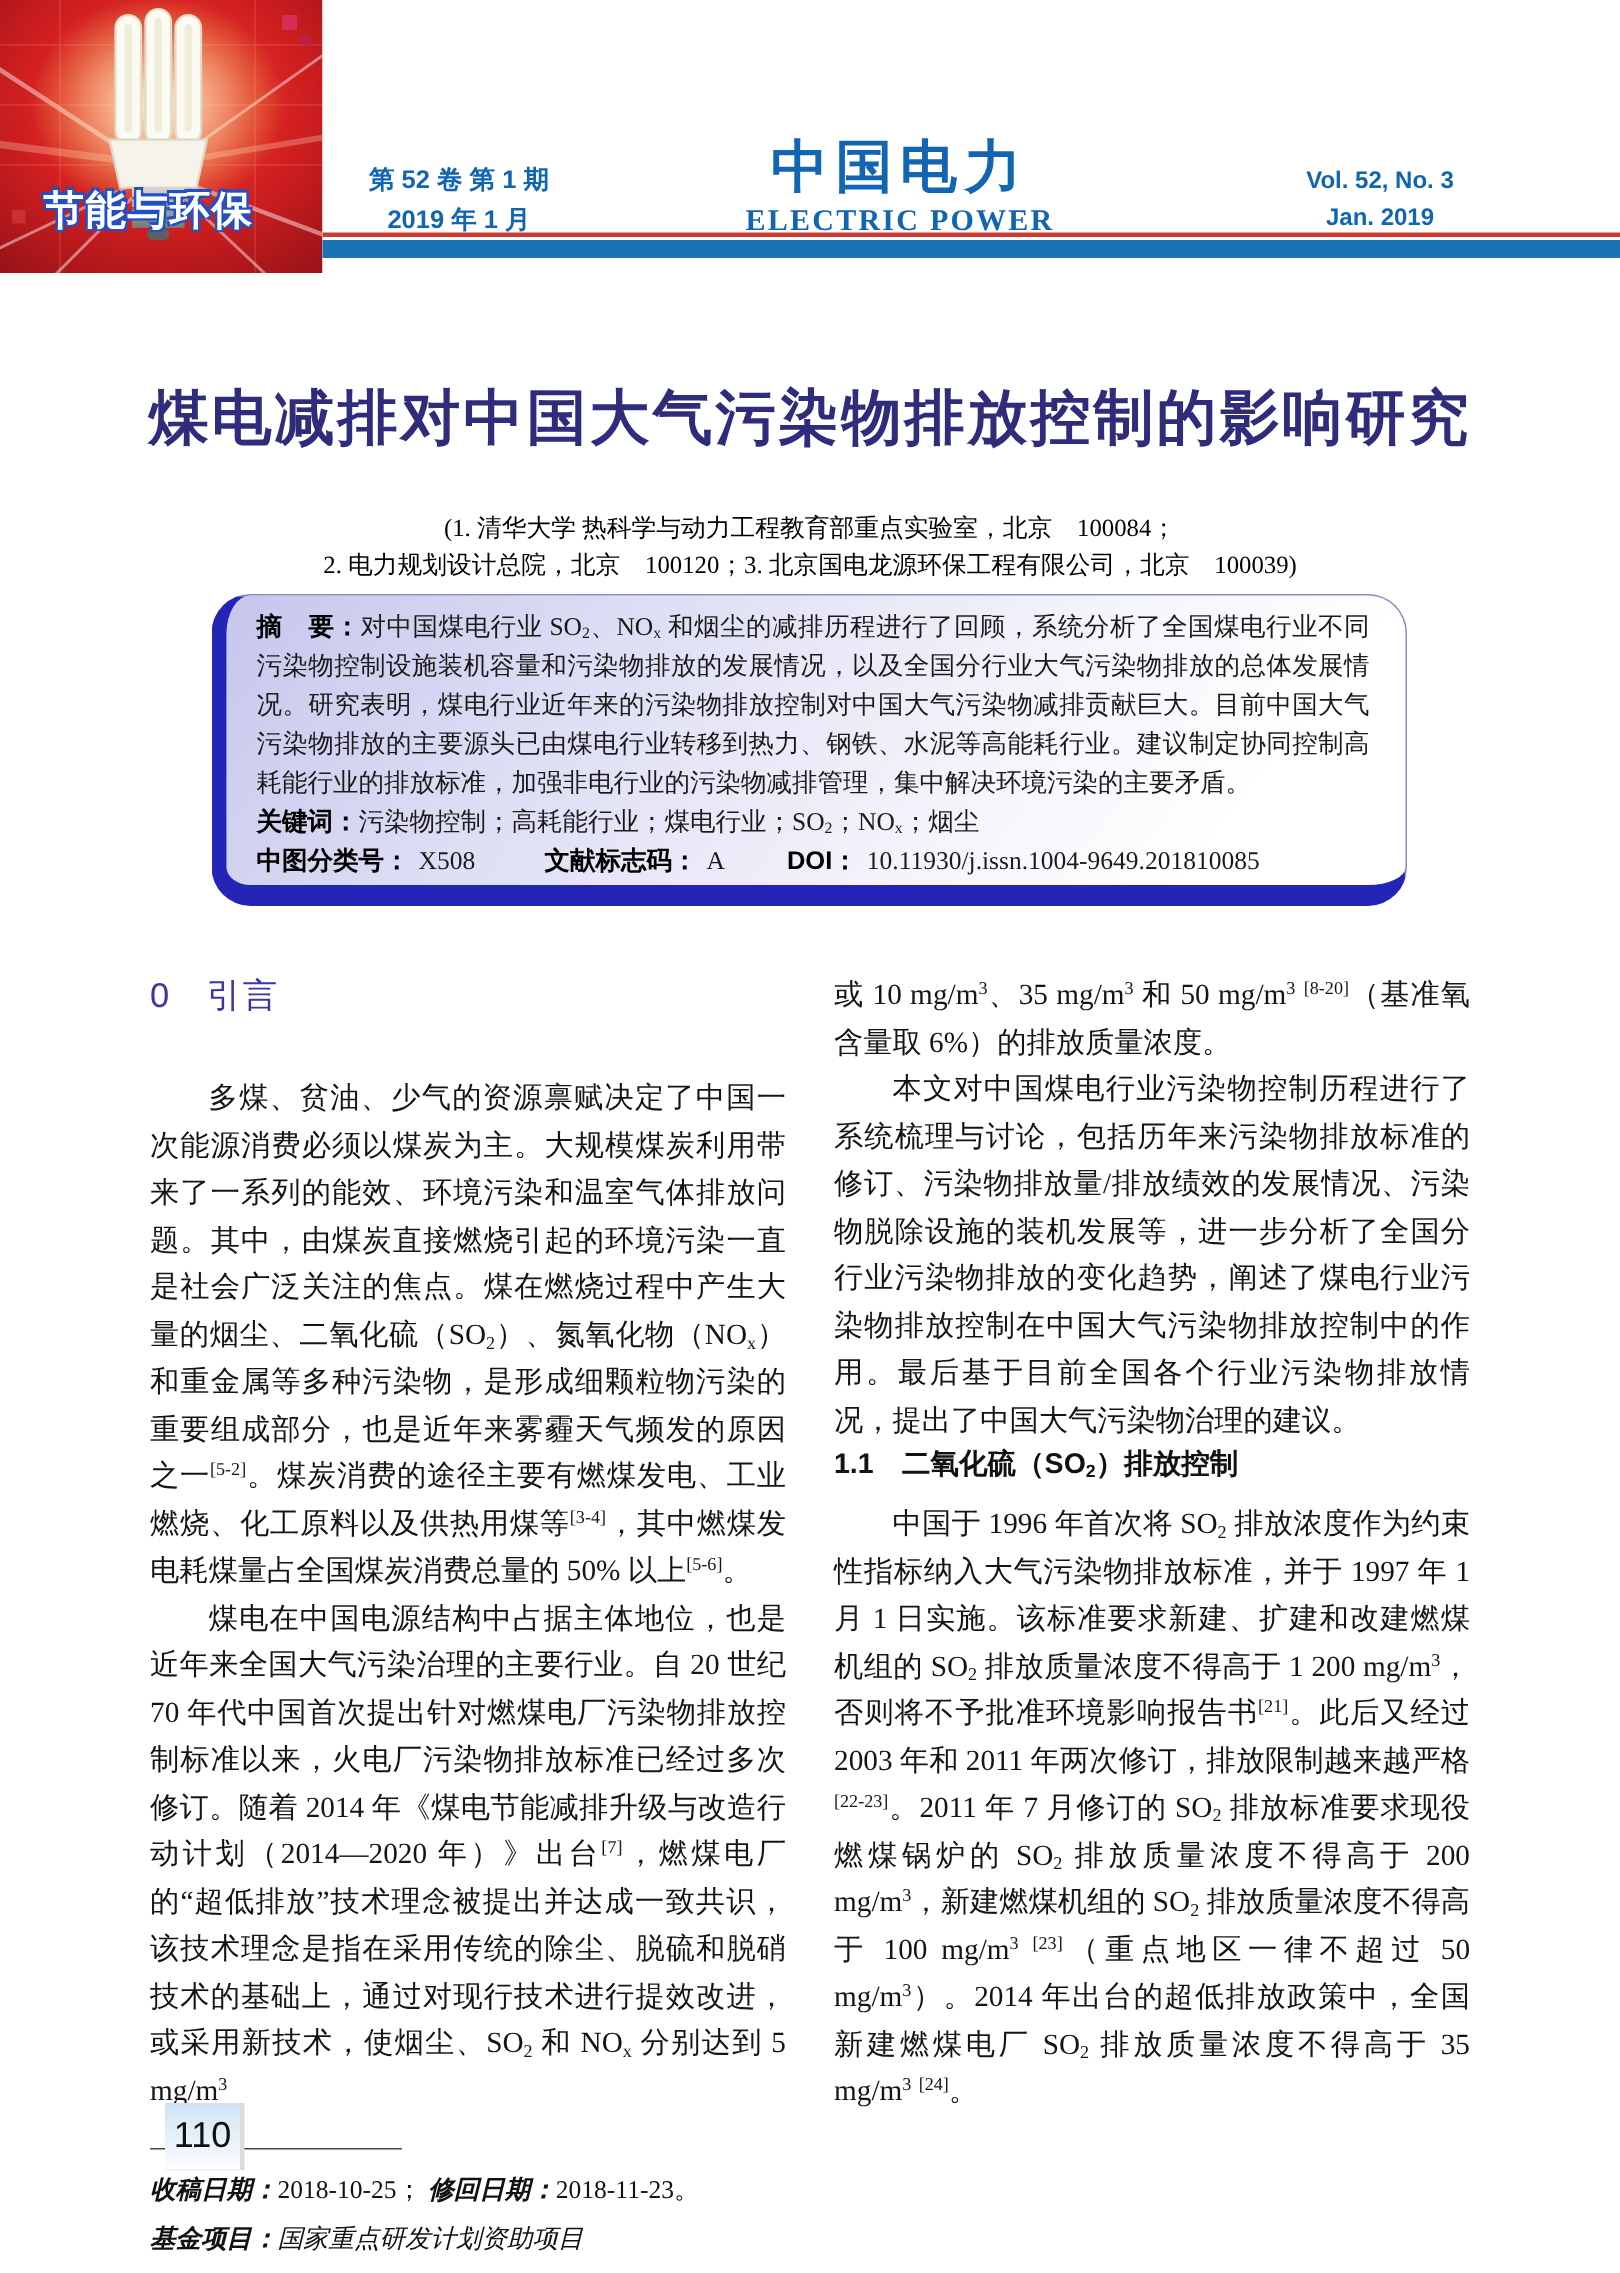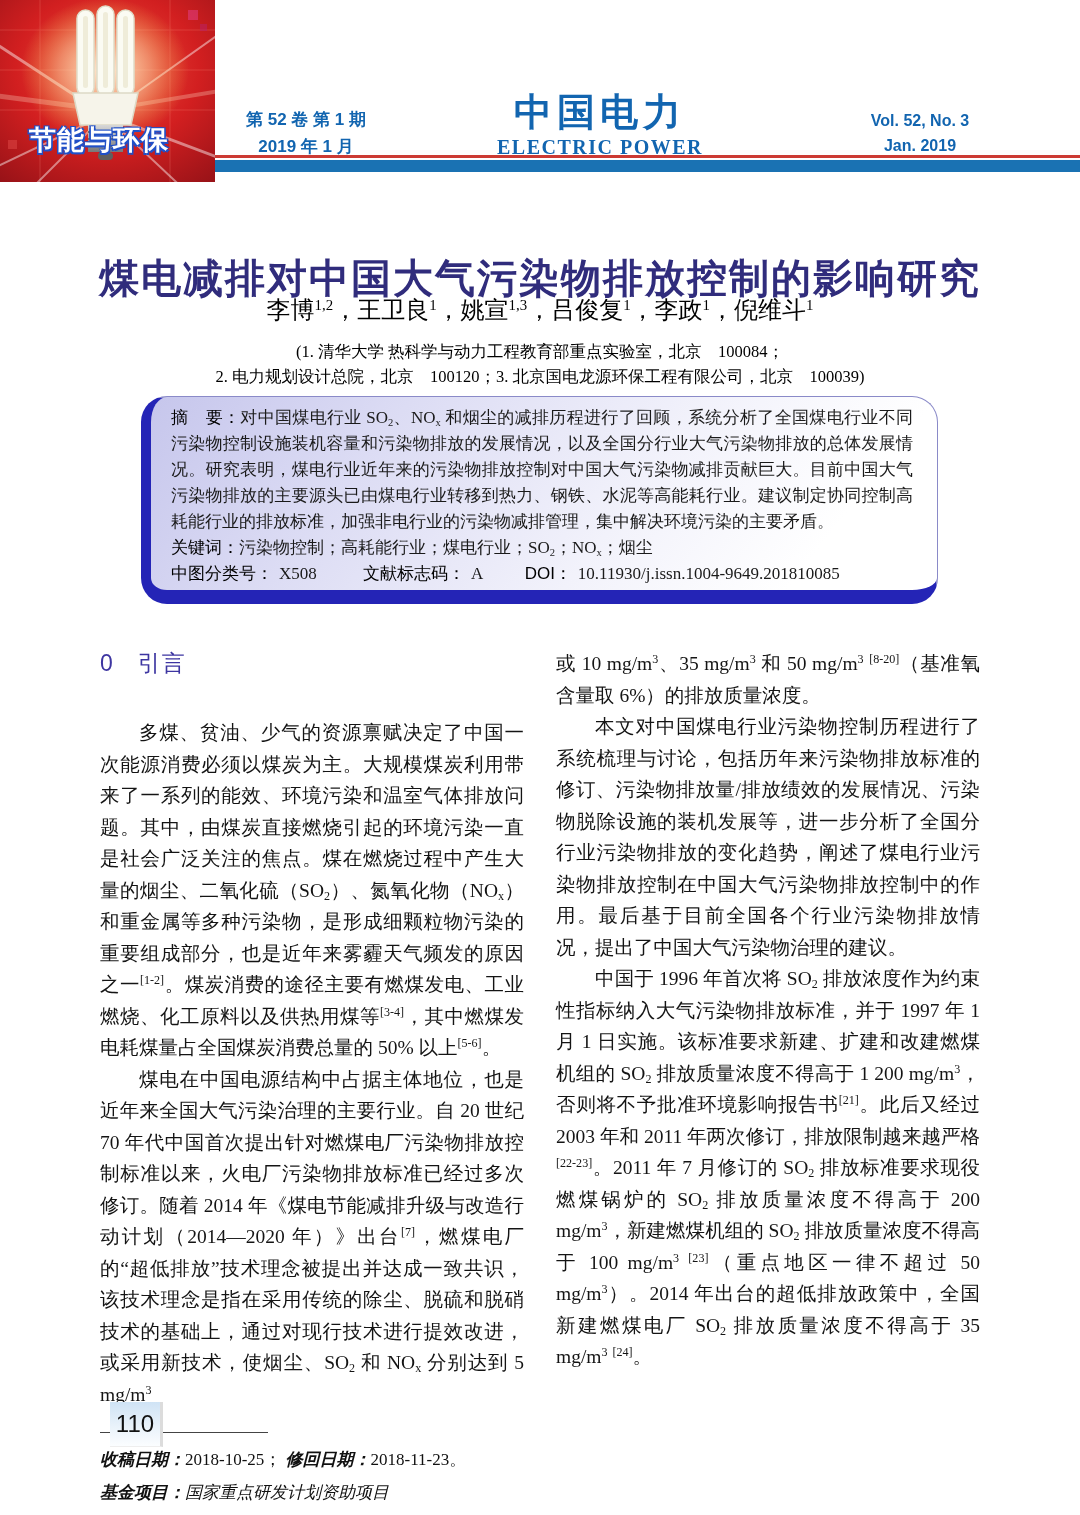--- a/index.html
+++ b/index.html
@@ -45,21 +45,21 @@
     position:absolute; left:141px; top:396px; width:797px; box-sizing:border-box;
     border:1px solid #8a8ac8;
     border-left:10px solid #2424b6;
     border-bottom:14px solid #2424b6;
     border-radius:26px;
     background:linear-gradient(128deg, #c6c6ec 0%, #dcdcf4 28%, #f2f2fb 60%, #ffffff 84%);
     padding:8px 24px 3px 20px;
     font-size:17px; line-height:26px; color:#1a1a1a;
   }
   .abstract p { margin:0; text-align:justify; }
-  .abs-label, .kw-label, .meta-label { font-family:"Liberation Sans", sans-serif; font-weight:normal; color:#000; }
+  .abs-label, .kw-label, .meta-label { font-family:"Liberation Sans", sans-serif; font-weight:bold; color:#000; }
   .abs-line { margin-top:5px; }
   .meta-gap1 { margin-left:42px;margin-top:28px; }
   .meta-gap2 { margin-left:38px; }
   .meta-val { margin-left:6px; }
 
   
   .col { position:absolute; top:648px; width:424px; }
   .col-left  { left:100px; }
   .col-right { left:556px; }
   .col p { margin:0; text-indent:2em; text-align:justify; font-size:19.5px; line-height:31.5px; color:#141414; }
@@ -177,53 +177,53 @@
     <div class="mast-title-en">ELECTRIC POWER</div>
   </div>
   <div class="mast issue-en">
     <div>Vol. 52, No. 3</div>
     <div>Jan. 2019</div>
   </div>
   <div class="rule-red"></div>
   <div class="rule-blue"></div>
 
   <h1 class="art-title">煤电减排对中国大气污染物排放控制的影响研究</h1>
-  <div class="authors">李博<sup>1,2</sup>，王卫良<sup>1</sup>，姚宣<sup>1,3</sup>，吕俊复<sup>1</sup>，李政<sup>1</sup>，倪维斗<sup>1</sup></div>
   <div class="affil affil1">(1. 清华大学 热科学与动力工程教育部重点实验室，北京　100084；</div>
   <div class="affil affil2">2. 电力规划设计总院，北京　100120；3. 北京国电龙源环保工程有限公司，北京　100039)</div>
 
   <div class="abstract">
     <p><span class="abs-label">摘　要：</span><span>对中国煤电行业 SO<sub>2</sub>、NO<sub>x</sub> 和烟尘的减排历程进行了回顾，系统分析了全国煤电行业不同污染物控制设施装机容量和污染物排放的发展情况，以及全国分行业大气污染物排放的总体发展情况。研究表明，煤电行业近年来的污染物排放控制对中国大气污染物减排贡献巨大。目前中国大气污染物排放的主要源头已由煤电行业转移到热力、钢铁、水泥等高能耗行业。建议制定协同控制高耗能行业的排放标准，加强非电行业的污染物减排管理，集中解决环境污染的主要矛盾。</span></p>
     <p class="abs-line"><span class="kw-label">关键词：</span><span>污染物控制；高耗能行业；煤电行业；SO<sub>2</sub>；NO<sub>x</sub>；烟尘</span></p>
     <p class="abs-line">
       <span class="meta-label">中图分类号：</span><span class="meta-val">X508</span>
       <span class="meta-label meta-gap1">文献标志码：</span><span class="meta-val">A</span>
       <span class="meta-label meta-gap2">DOI：</span><span class="meta-val">10.11930/j.issn.1004-9649.201810085</span>
     </p>
   </div>
 
   <div class="col col-left">
     <h2 class="sec">0　引言</h2>
-    <p>多煤、贫油、少气的资源禀赋决定了中国一次能源消费必须以煤炭为主。大规模煤炭利用带来了一系列的能效、环境污染和温室气体排放问题。其中，由煤炭直接燃烧引起的环境污染一直是社会广泛关注的焦点。煤在燃烧过程中产生大量的烟尘、二氧化硫（SO<sub>2</sub>）、氮氧化物（NO<sub>x</sub>）和重金属等多种污染物，是形成细颗粒物污染的重要组成部分，也是近年来雾霾天气频发的原因之一<sup>[1-2]</sup>。煤炭消费的途径主要有燃煤发电、工业燃烧、化工原料以及供热用煤等<sup>[3-4]</sup>，其中燃煤发电耗煤量占全国煤炭消费总量的 50% 以上<sup>[5-6]</sup>。</p>
+    <p>多煤、贫油、少气的资源禀赋决定了中国一次能源消费必须以煤炭为主。大规模煤炭利用带来了一系列的能效、环境污染和温室气体排放问题。其中，由煤炭直接燃烧引起的环境污染一直是社会广泛关注的焦点。煤在燃烧过程中产生大量的烟尘、二氧化硫（SO<sub>2</sub>）、氮氧化物（NO<sub>x</sub>）和重金属等多种污染物，是形成细颗粒物污染的重要组成部分，也是近年来雾霾天气频发的原因之一<sup>[5-2]</sup>。煤炭消费的途径主要有燃煤发电、工业燃烧、化工原料以及供热用煤等<sup>[3-4]</sup>，其中燃煤发电耗煤量占全国煤炭消费总量的 50% 以上<sup>[5-6]</sup>。</p>
     <p>煤电在中国电源结构中占据主体地位，也是近年来全国大气污染治理的主要行业。自 20 世纪 70 年代中国首次提出针对燃煤电厂污染物排放控制标准以来，火电厂污染物排放标准已经过多次修订。随着 2014 年《煤电节能减排升级与改造行动计划（2014—2020 年）》出台<sup>[7]</sup>，燃煤电厂的“超低排放”技术理念被提出并达成一致共识，该技术理念是指在采用传统的除尘、脱硫和脱硝技术的基础上，通过对现行技术进行提效改进，或采用新技术，使烟尘、SO<sub>2</sub> 和 NO<sub>x</sub> 分别达到 5 mg/m<sup>3</sup></p>
     <div class="footnote">
       <div class="footnote-rule"></div>
       <div>
         <span class="fn-label">收稿日期：</span><span class="fn-val">2018-10-25；</span>
         <span class="fn-label">修回日期：</span><span class="fn-val">2018-11-23。</span>
       </div>
       <div>
         <span class="fn-label">基金项目：</span><span class="fn-fund-val">国家重点研发计划资助项目 (2016YFB0600205)。</span>
       </div>
     </div>
   </div>
 
   <div class="col col-right">
     <p class="noindent">或 10 mg/m<sup>3</sup>、35 mg/m<sup>3</sup> 和 50 mg/m<sup>3</sup> <sup>[8-20]</sup>（基准氧含量取 6%）的排放质量浓度。</p>
     <p>本文对中国煤电行业污染物控制历程进行了系统梳理与讨论，包括历年来污染物排放标准的修订、污染物排放量/排放绩效的发展情况、污染物脱除设施的装机发展等，进一步分析了全国分行业污染物排放的变化趋势，阐述了煤电行业污染物排放控制在中国大气污染物排放控制中的作用。最后基于目前全国各个行业污染物排放情况，提出了中国大气污染物治理的建议。</p>
+    <h3 class="subsec">1.1　二氧化硫（SO<sub>2</sub>）排放控制</h3>
     <p>中国于 1996 年首次将 SO<sub>2</sub> 排放浓度作为约束性指标纳入大气污染物排放标准，并于 1997 年 1 月 1 日实施。该标准要求新建、扩建和改建燃煤机组的 SO<sub>2</sub> 排放质量浓度不得高于 1 200 mg/m<sup>3</sup>，否则将不予批准环境影响报告书<sup>[21]</sup>。此后又经过 2003 年和 2011 年两次修订，排放限制越来越严格<sup>[22-23]</sup>。2011 年 7 月修订的 SO<sub>2</sub> 排放标准要求现役燃煤锅炉的 SO<sub>2</sub> 排放质量浓度不得高于 200 mg/m<sup>3</sup>，新建燃煤机组的 SO<sub>2</sub> 排放质量浓度不得高于 100 mg/m<sup>3</sup> <sup>[23]</sup>（重点地区一律不超过 50 mg/m<sup>3</sup>）。2014 年出台的超低排放政策中，全国新建燃煤电厂 SO<sub>2</sub> 排放质量浓度不得高于 35 mg/m<sup>3</sup> <sup>[24]</sup>。</p>
   </div>
 
   <div class="page-badge">
     <span>110</span>
   </div>
 
 </div>
 
 </body></html>

